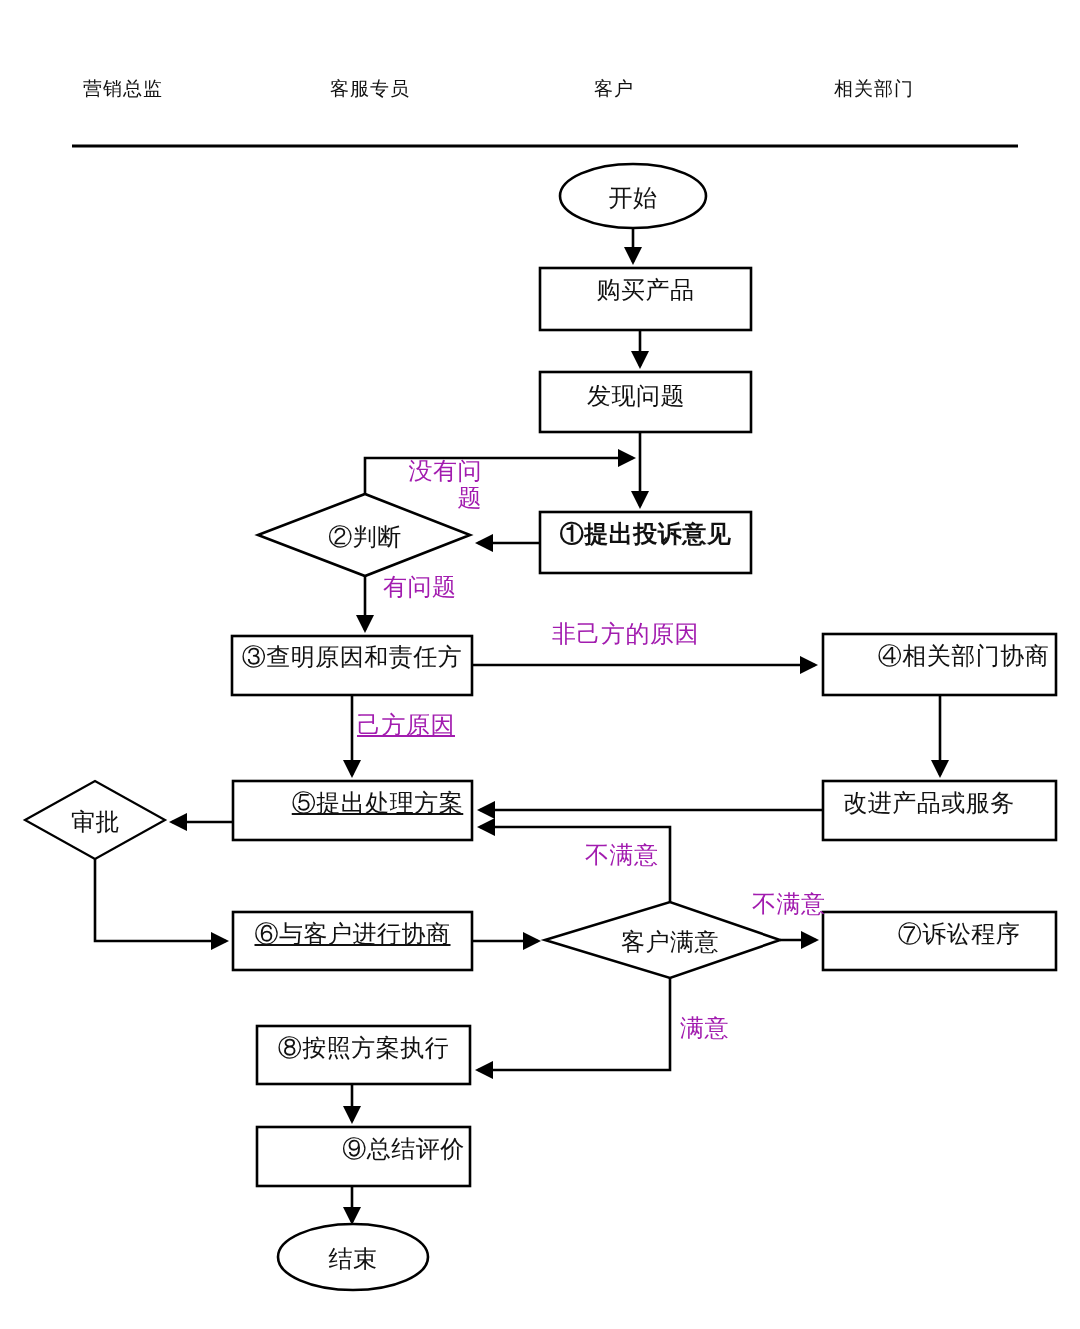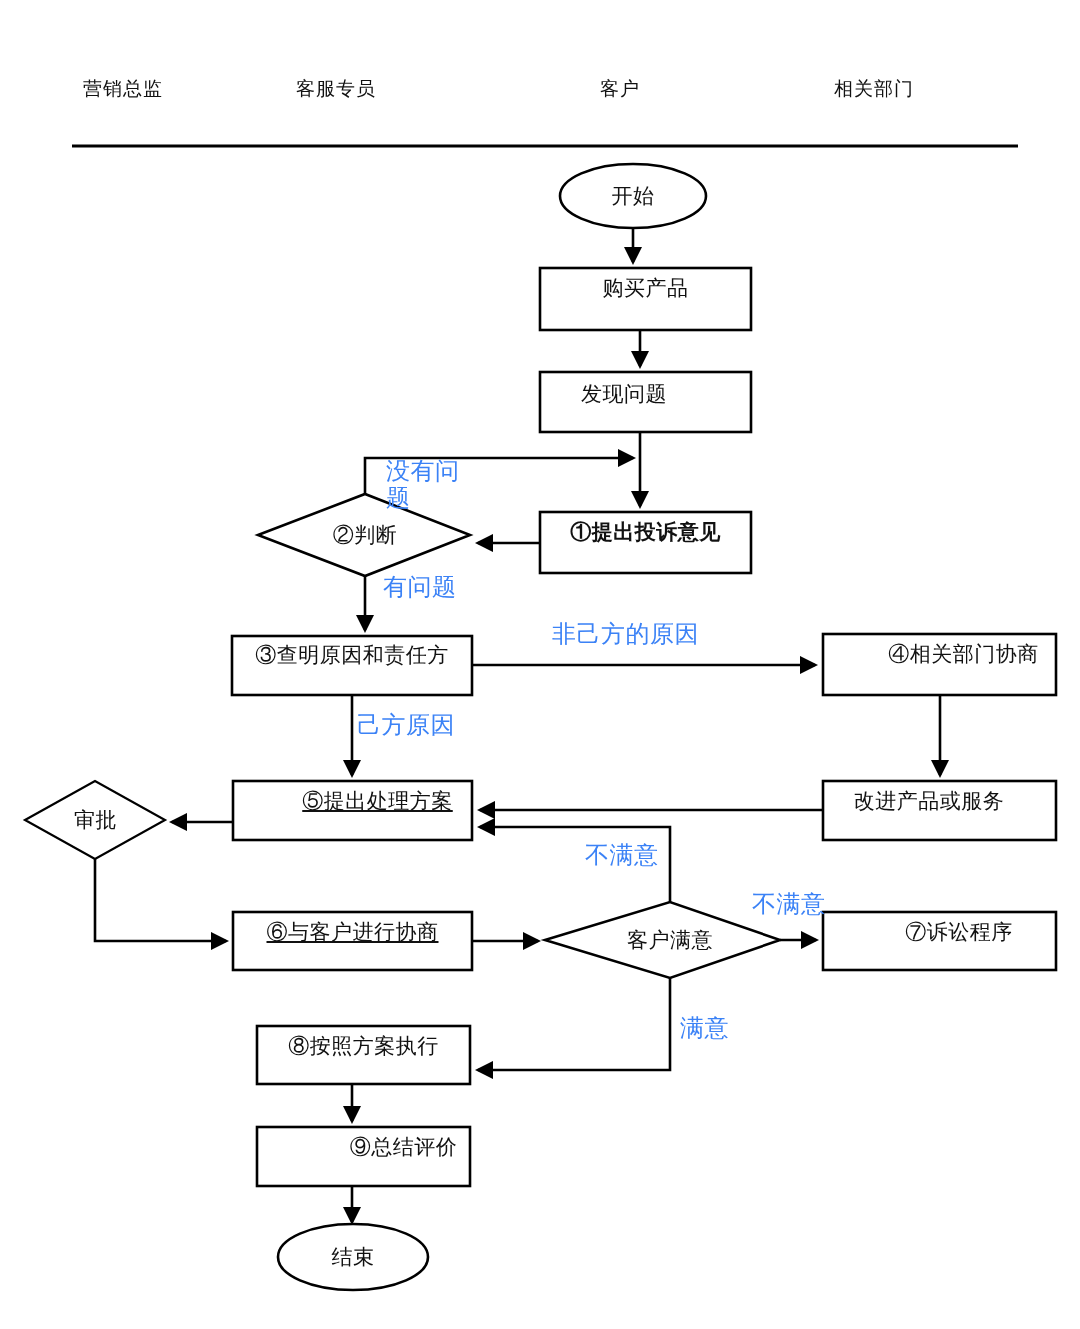--- a/index.html
+++ b/index.html
@@ -23,33 +23,33 @@
   }
   .lane-header {
     position: absolute;
     font-size: 19px;
     letter-spacing: 1px;
     white-space: nowrap;
     color: #111;
   }
   .node-label {
     position: absolute;
-    font-size: 21px;
+    font-size: 24px;
     white-space: nowrap;
     color: #111;
     text-align: center;
     letter-spacing: 0.5px;
   }
   .edge-label {
     position: absolute;
     font-size: 24px;
-    color: #3b82f6;
+    color: #a21caf;
     letter-spacing: 0.5px;
     line-height: 1.12;
-    text-align: left;
+    text-align: right;
   }
   .edge-label.wrap {
     white-space: normal;
     width: 96px;
   }
   svg .shape {
     fill: #ffffff;
     stroke: #000000;
     stroke-width: 2.6;
   }
@@ -143,29 +143,29 @@
   <path class="flowline" d="M 780 940 L 816 940" marker-end="url(#arrow)"></path>
 
   <path class="flowline" d="M 670 978 L 670 1070 L 478 1070" marker-end="url(#arrow)"></path>
 
   <path class="flowline" d="M 352 1084 L 352 1121" marker-end="url(#arrow)"></path>
 
   <path class="flowline" d="M 352 1186 L 352 1222" marker-end="url(#arrow)"></path>
 </svg>
 
 <div class="lane-header" style="left:83px; top:76px;">营销总监</div>
-<div class="lane-header" style="left:296px; top:76px;">客服专员</div>
-<div class="lane-header" style="left:594px; top:76px;margin-left:6px;">客户</div>
+<div class="lane-header" style="left:330px; top:76px;">客服专员</div>
+<div class="lane-header" style="left:594px; top:76px;">客户</div>
 <div class="lane-header" style="left:834px; top:76px;">相关部门</div>
 
 <div class="node-label" style="left:533px; top:182px; width:200px;">开始</div>
 
 <div class="node-label" style="left:540px; top:274px; width:211px;">购买产品</div>
 
-<div class="node-label" style="left:528px; top:380px; width:192px;">发现问题</div>
+<div class="node-label" style="left:540px; top:380px; width:192px;">发现问题</div>
 
 <div class="node-label" style="left:540px; top:518px; width:211px;font-weight:bold;">①提出投诉意见</div>
 
 <div class="node-label" style="left:265px; top:521px; width:200px;">②判断</div>
 
 <div class="node-label" style="left:232px; top:641px; width:240px;">③查明原因和责任方</div>
 
 <div class="node-label" style="left:823px; top:640px; width:233px;padding-left:24px;">④相关部门协商</div>
 
 <div class="node-label" style="left:823px; top:787px; width:212px;">改进产品或服务</div>
@@ -185,19 +185,19 @@
 <div class="node-label" style="left:257px; top:1133px; width:213px;padding-left:40px;">⑨总结评价</div>
 
 <div class="node-label" style="left:253px; top:1243px; width:200px;">结束</div>
 
 <div class="edge-label wrap" style="left:386px; top:458px;">没有问题</div>
 
 <div class="edge-label" style="left:383px; top:574px;">有问题</div>
 
 <div class="edge-label" style="left:552px; top:621px;">非己方的原因</div>
 
-<div class="edge-label" style="left:357px; top:712px;">己方原因</div>
+<div class="edge-label" style="left:357px; top:712px;text-decoration:underline;">己方原因</div>
 
 <div class="edge-label" style="left:585px; top:842px;">不满意</div>
 
 <div class="edge-label" style="left:752px; top:891px;">不满意</div>
 
 <div class="edge-label" style="left:680px; top:1015px;">满意</div>
 
 </body></html>

